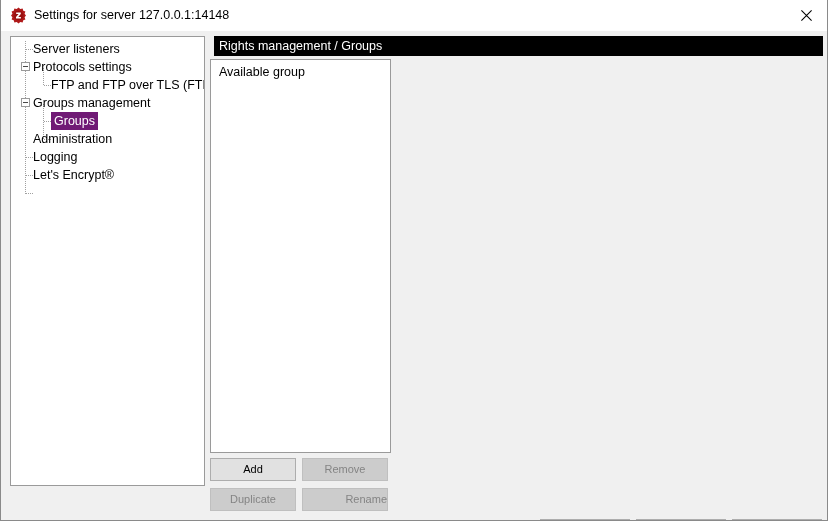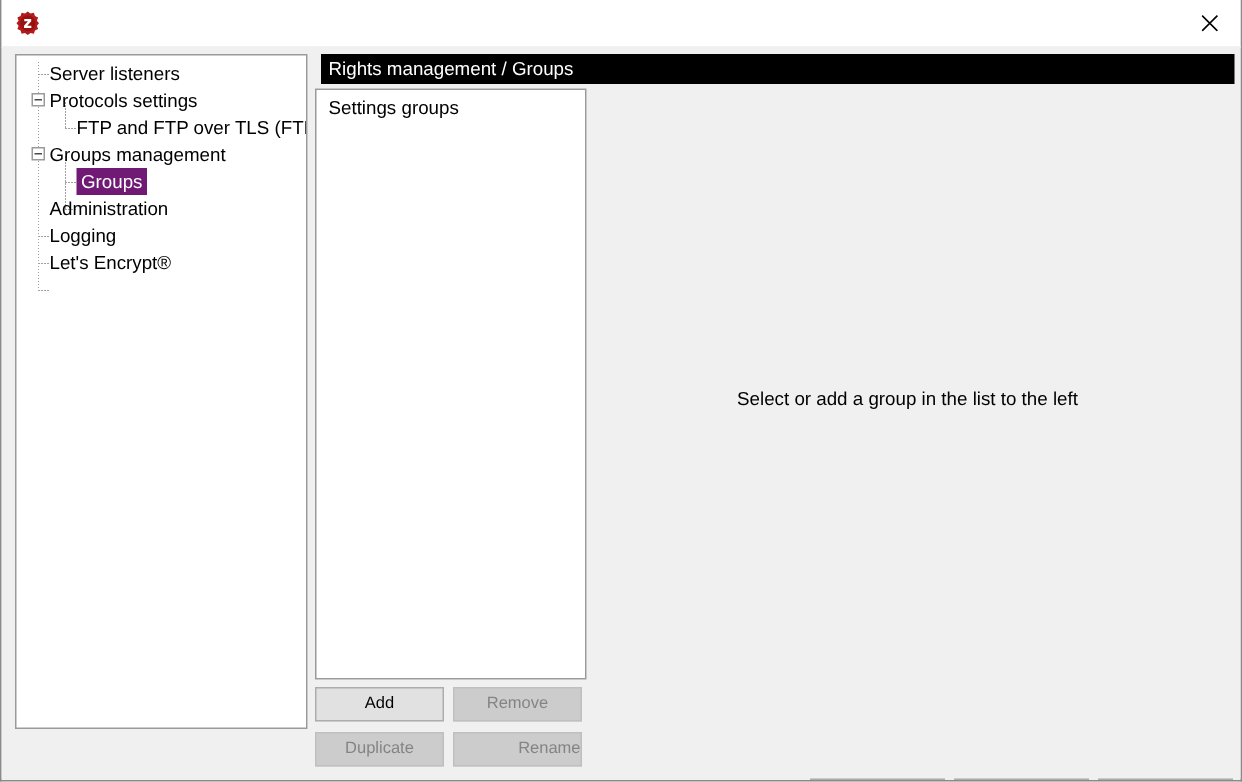--- a/index.html
+++ b/index.html
@@ -207,20 +207,21 @@
 <div class="window">
 
   <div class="titlebar">
     <span class="title-icon">
       <svg width="17" height="17" viewBox="0 0 17 17">
         <path d="M8.5 0.6 L10.3 2.0 L12.6 1.5 L13.3 3.7 L15.4 4.6 L14.6 6.8 L16.0 8.5 L14.6 10.2 L15.4 12.4 L13.3 13.3 L12.6 15.5 L10.3 15.0 L8.5 16.4 L6.7 15.0 L4.4 15.5 L3.7 13.3 L1.6 12.4 L2.4 10.2 L1.0 8.5 L2.4 6.8 L1.6 4.6 L3.7 3.7 L4.4 1.5 L6.7 2.0 Z" fill="#b01b1b"></path>
         <circle cx="8.5" cy="8.5" r="5.1" fill="#9a1111"></circle>
         <path d="M6.2 5.6 h4.6 v1.5 l-2.6 3.0 h2.7 v1.5 H6.0 v-1.5 l2.6-3.0 H6.2 Z" fill="#ffffff"></path>
       </svg>
     </span>
+    <span class="title-text">Settings for server 127.0.0.1:14148</span>
     <div class="close-btn">
       <svg width="11" height="11" viewBox="0 0 11 11">
         <path d="M0.4 0.4 L10.6 10.6 M10.6 0.4 L0.4 10.6" stroke="#000000" stroke-width="1.05" fill="none"></path>
       </svg>
     </div>
   </div>
 
   <div class="client">
 
     <div class="tree-panel">
@@ -269,24 +270,23 @@
         </div>
         <div class="tree-row">
           <span class="tree-label" style="left:22px;">Let's Encrypt®</span>
         </div>
       </div>
     </div>
 
     <div class="header-bar">Rights management / Groups</div>
 
     <div class="list-box">
-      <span class="list-caption">Settings groups</span>
+      <span class="list-caption">Available group</span>
     </div>
 
-    <div class="center-msg">Select or add a group in the list to the left</div>
 
     <button class="btn small" id="btn-add">Add</button>
     <button class="btn small disabled" id="btn-remove">Remove</button>
     <button class="btn small disabled" id="btn-duplicate">Duplicate</button>
     <button class="btn small disabled" id="btn-rename">Rename</button>
 
     <button class="btn wide" id="btn-ok">OK</button>
     <button class="btn wide" id="btn-cancel">Cancel</button>
     <button class="btn wide" id="btn-apply">Apply</button>
 

